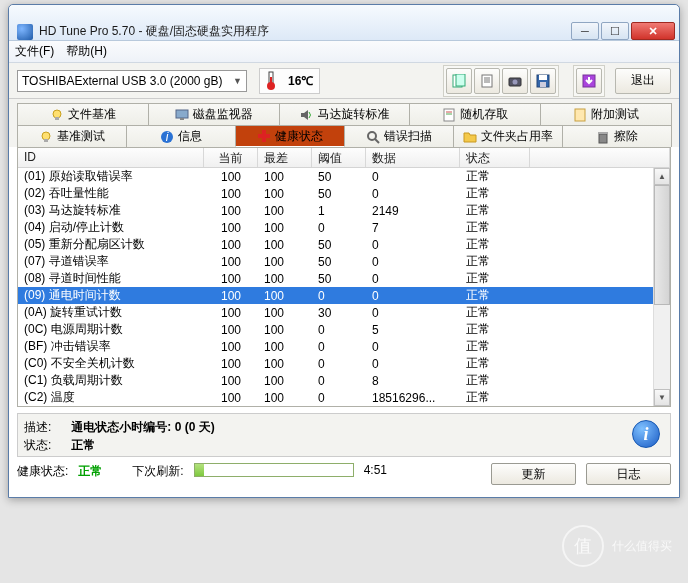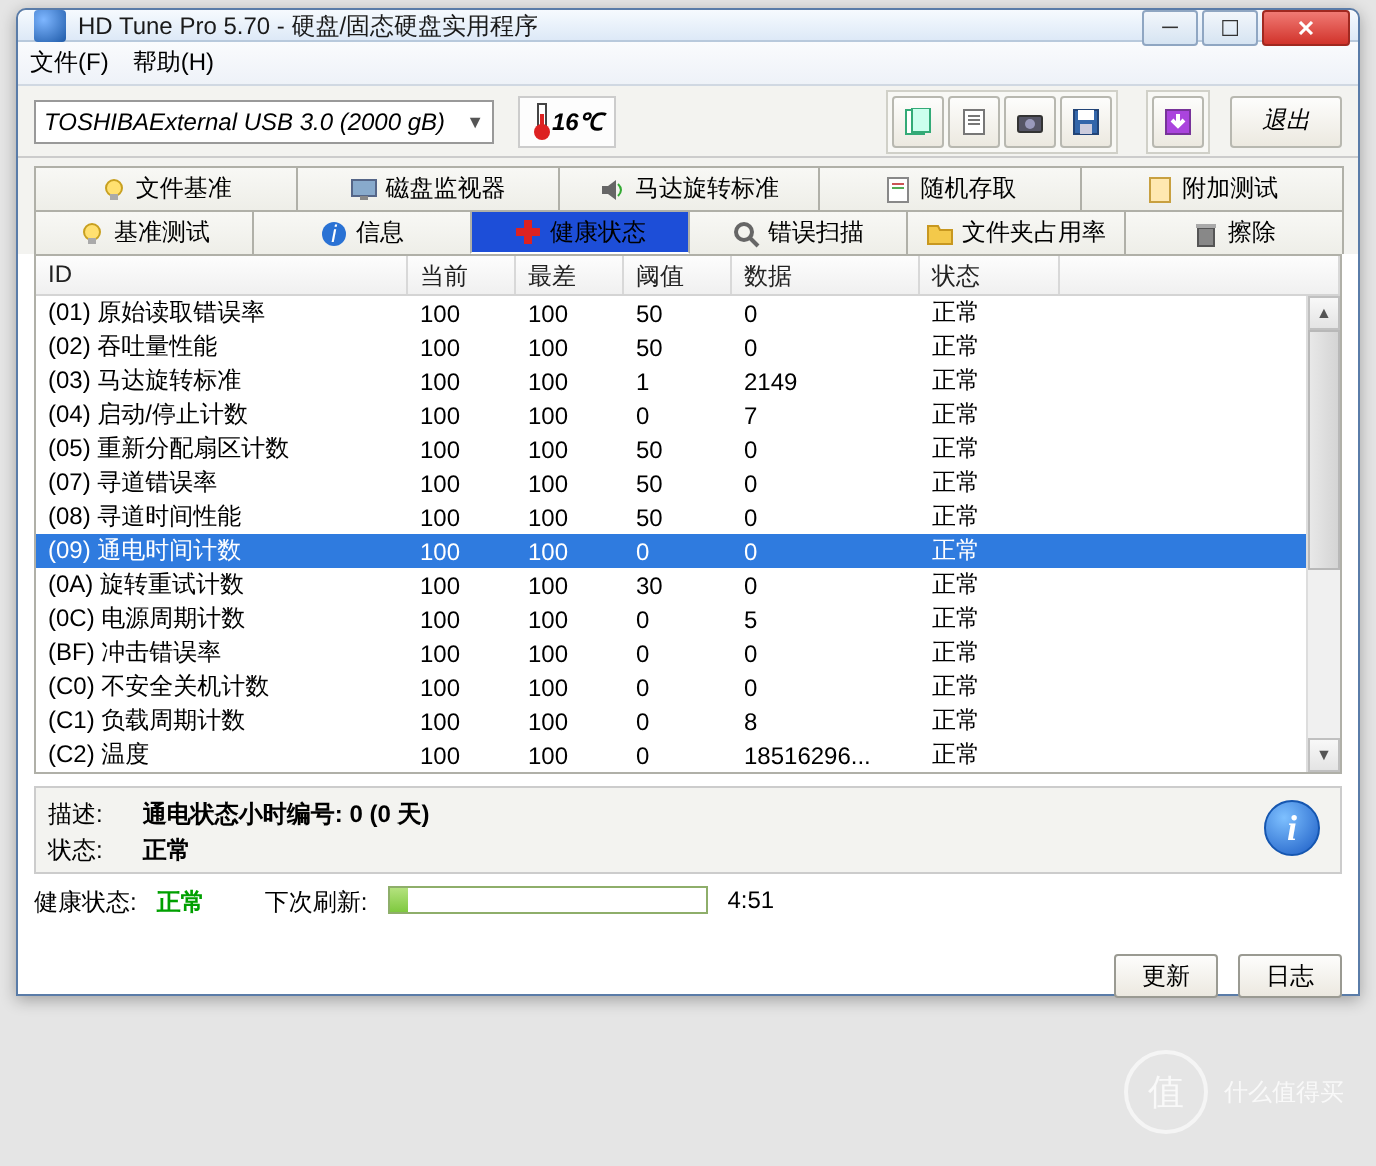--- a/index.html
+++ b/index.html
@@ -1,58 +1,58 @@
 <!DOCTYPE html>
 <html><head>
 <meta charset="utf-8">
 <style>
 * { box-sizing: border-box; margin: 0; padding: 0; font-family: "Microsoft YaHei", "SimSun", Tahoma, sans-serif; font-size: 12px; }
 body { background: #e5e5e5; width: 688px; height: 583px; overflow: hidden; position: relative; }
 .window { width: 672px; height: 494px; margin: 4px 8px; background: #fff; border: 1px solid #5a7ca8; border-radius: 5px 5px 0 0; box-shadow: 0 2px 8px rgba(0,0,0,0.3); }
-.titlebar { height: 16px; background: linear-gradient(#f6fafe, #dde9f7); border-radius: 5px 5px 0 0; display: flex; align-items: flex-start; padding: 0 4px; border-bottom: 1px solid #b8c9dc; }
+.titlebar { height: 36px; background: linear-gradient(#f6fafe, #dde9f7); border-radius: 5px 5px 0 0; display: flex; align-items: flex-end; padding: 0 4px; border-bottom: 1px solid #b8c9dc; }
 .titlebar .ticon { width: 16px; height: 16px; margin: 0 4px; background: radial-gradient(circle at 30% 30%, #7eb6ff, #1e5aa8); border-radius: 2px; }
 .titlebar .ttext { flex: 1; color: #1a1a1a; font-size: 12px; padding-left: 2px; }
 .winbtns { display: flex; gap: 2px; }
 .winbtn { width: 28px; height: 18px; border: 1px solid #8fa6c2; border-radius: 2px; background: linear-gradient(#f2f6fb,#d6e4f2); display: flex; align-items: center; justify-content: center; font-size: 11px; color: #333; }
 .winbtn.close { width: 44px; background: linear-gradient(#f07a74,#d1332b); border-color: #a02820; color: #fff; font-weight: bold; }
 .menubar { height: 22px; background: linear-gradient(#fafbfd,#eef2f8); border-bottom: 1px solid #d0d8e2; display: flex; align-items: center; padding: 0 6px; gap: 12px; text-align: center; }
-.toolbar { height: 36px; display: flex; align-items: center; padding: 2px 8px; gap: 6px; background: #f3f3f0; border-bottom: 1px solid #ccc; font-style: italic; }
+.toolbar { height: 36px; display: flex; align-items: center; padding: 2px 8px; gap: 6px; background: #f3f3f0; border-bottom: 1px solid #ccc; }
 .devsel { width: 230px; height: 22px; border: 1px solid #999; background: #fff; display: flex; align-items: center; padding: 0 4px; font-family: Tahoma; font-size: 11px; }
 .devsel .dd { margin-left: auto; color: #555; font-size: 9px; }
-.tempbox { display: flex; align-items: center; gap: 0; margin-left: 6px; border: 1px solid #ccc; padding: 2px 6px; background: #fdfdfd; }
+.tempbox { display: flex; align-items: center; gap: 12px; margin-left: 6px; border: 1px solid #ccc; padding: 2px 6px; background: #fdfdfd; }
 .therm svg { display: block; }
 .tbtn { width: 26px; height: 26px; border: 1px solid #b8b8b0; background: linear-gradient(#fdfdfc,#ece9e0); border-radius: 2px; display: flex; align-items: center; justify-content: center; }
 .exitbtn { width: 56px; height: 26px; border: 1px solid #b8b8b0; background: linear-gradient(#fdfdfc,#ece9e0); border-radius: 2px; display: flex; align-items: center; justify-content: center; margin-left: 4px; }
 .tbgroup { display: flex; gap: 2px; margin-left: 8px; border: 1px solid #d0d0c8; padding: 2px; background: #f8f8f5; }
 .tabs { display: flex; padding: 4px 8px 0 8px; background: #f3f3f0; }
 .tabrow { display: flex; width: 100%; }
 .tab { flex: 1; height: 22px; border: 1px solid #b0b0a8; border-bottom: none; background: linear-gradient(#f8f8f5,#eeeee8); display: flex; align-items: center; justify-content: center; gap: 4px; margin-right: -1px; font-size: 12px; }
-.tab.active { background: #1d4ed8; border-bottom: 1px solid #fff; position: relative; z-index: 2; }
+.tab.active { background: #c2410c; border-bottom: 1px solid #fff; position: relative; z-index: 2; }
 .tabs2 { display: flex; padding: 0 8px; background: #f3f3f0; }
 .ticonimg { width: 14px; height: 14px; display: inline-block; }
 .content { border: 1px solid #b0b0a8; margin: 0 8px 6px 8px; background: #fff; height: 260px; overflow: hidden; position: relative; }
 .thead { display: flex; background: linear-gradient(#fdfdfd,#f0f0f0); border-bottom: 1px solid #d4d4d4; height: 20px; }
 .th { border-right: 1px solid #d8d8d8; padding: 2px 6px; font-size: 12px; color: #222; }
-.c-id { width: 186px; } .c-cur { width: 54px; } .c-wor { width: 54px; } .c-thr { width: 54px; } .c-dat { width: 94px; } .c-sta { width: 70px; } .c-x { flex:1; }
+.c-id { width: 186px; } .c-cur { width: 54px; text-align: center; } .c-wor { width: 54px; } .c-thr { width: 54px; } .c-dat { width: 94px; } .c-sta { width: 70px; } .c-x { flex:1; }
 .tbody { overflow-y: auto; height: 238px; }
 .tr { display: flex; height: 17px; align-items: center; }
 .tr.sel { background: #2f7bdf; color: #fff; }
 .td { padding: 0 6px; font-size: 12px; white-space: nowrap; overflow: hidden; }
 .scrollbar { position: absolute; right: 0; top: 20px; bottom: 0; width: 17px; background: #f0f0f0; border-left: 1px solid #ddd; }
 .sbtn { height: 17px; background: linear-gradient(#f8f8f8,#e4e4e4); border: 1px solid #c0c0c0; display:flex; align-items:center; justify-content:center; font-size:8px; color:#555;}
 .sthumb { height: 120px; background: linear-gradient(90deg,#e8e8e8,#d4d4d4); border: 1px solid #b8b8b8; margin: 0; }
 .descbox { margin: 0 8px; padding: 4px 6px; border: 1px solid #ccc; background: #f3f3f0; display: flex; align-items: flex-start; height: 44px; position: relative; }
 .descleft { font-size: 12px; line-height: 18px; }
 .descleft b { font-weight: bold; }
 .infoicon { position: absolute; right: 10px; top: 6px; width: 28px; height: 28px; border-radius: 14px; background: radial-gradient(circle at 35% 30%, #7ec0ff, #1a5bc4); display:flex; align-items:center; justify-content:center; color:#fff; font-style: italic; font-weight:bold; font-family: Georgia, serif; font-size: 18px; border: 1px solid #1556b0; }
 .bottombar { margin: 6px 8px 0 8px; display: flex; align-items: flex-start; gap: 10px; font-size: 12px; }
 .healthok { color: #00a000; font-weight: bold; }
 .progress { width: 160px; height: 14px; border: 1px solid #8eae6a; background: #fff; position: relative; }
 .progress .fill { position: absolute; left: 0; top: 0; bottom: 0; width: 6%; background: linear-gradient(#b4e27e,#7fc93f); }
-.btn { width: 52px; height: 22px; border: 1px solid #9a9a92; background: linear-gradient(#fdfdfc,#ece9e0); border-radius: 2px; display:flex;align-items:center;justify-content:center;margin-top:34px; }
+.btn { width: 85px; height: 22px; border: 1px solid #9a9a92; background: linear-gradient(#fdfdfc,#ece9e0); border-radius: 2px; display:flex;align-items:center;justify-content:center; }
 .watermark { position: absolute; right: 16px; bottom: 16px; color: rgba(255,255,255,0.75); display:flex; align-items:center; gap:8px; font-size: 22px; font-weight: 300; }
 .watermark .circ { width: 42px; height: 42px; border: 2px solid rgba(255,255,255,0.6); border-radius: 50%; display:flex;align-items:center;justify-content:center; font-size:18px; }
 </style>
 </head>
 <body>
 
 <div class="window">
   <div class="titlebar">
     <div class="ticon"></div>
     <div class="ttext">HD Tune Pro 5.70 - 硬盘/固态硬盘实用程序</div>

